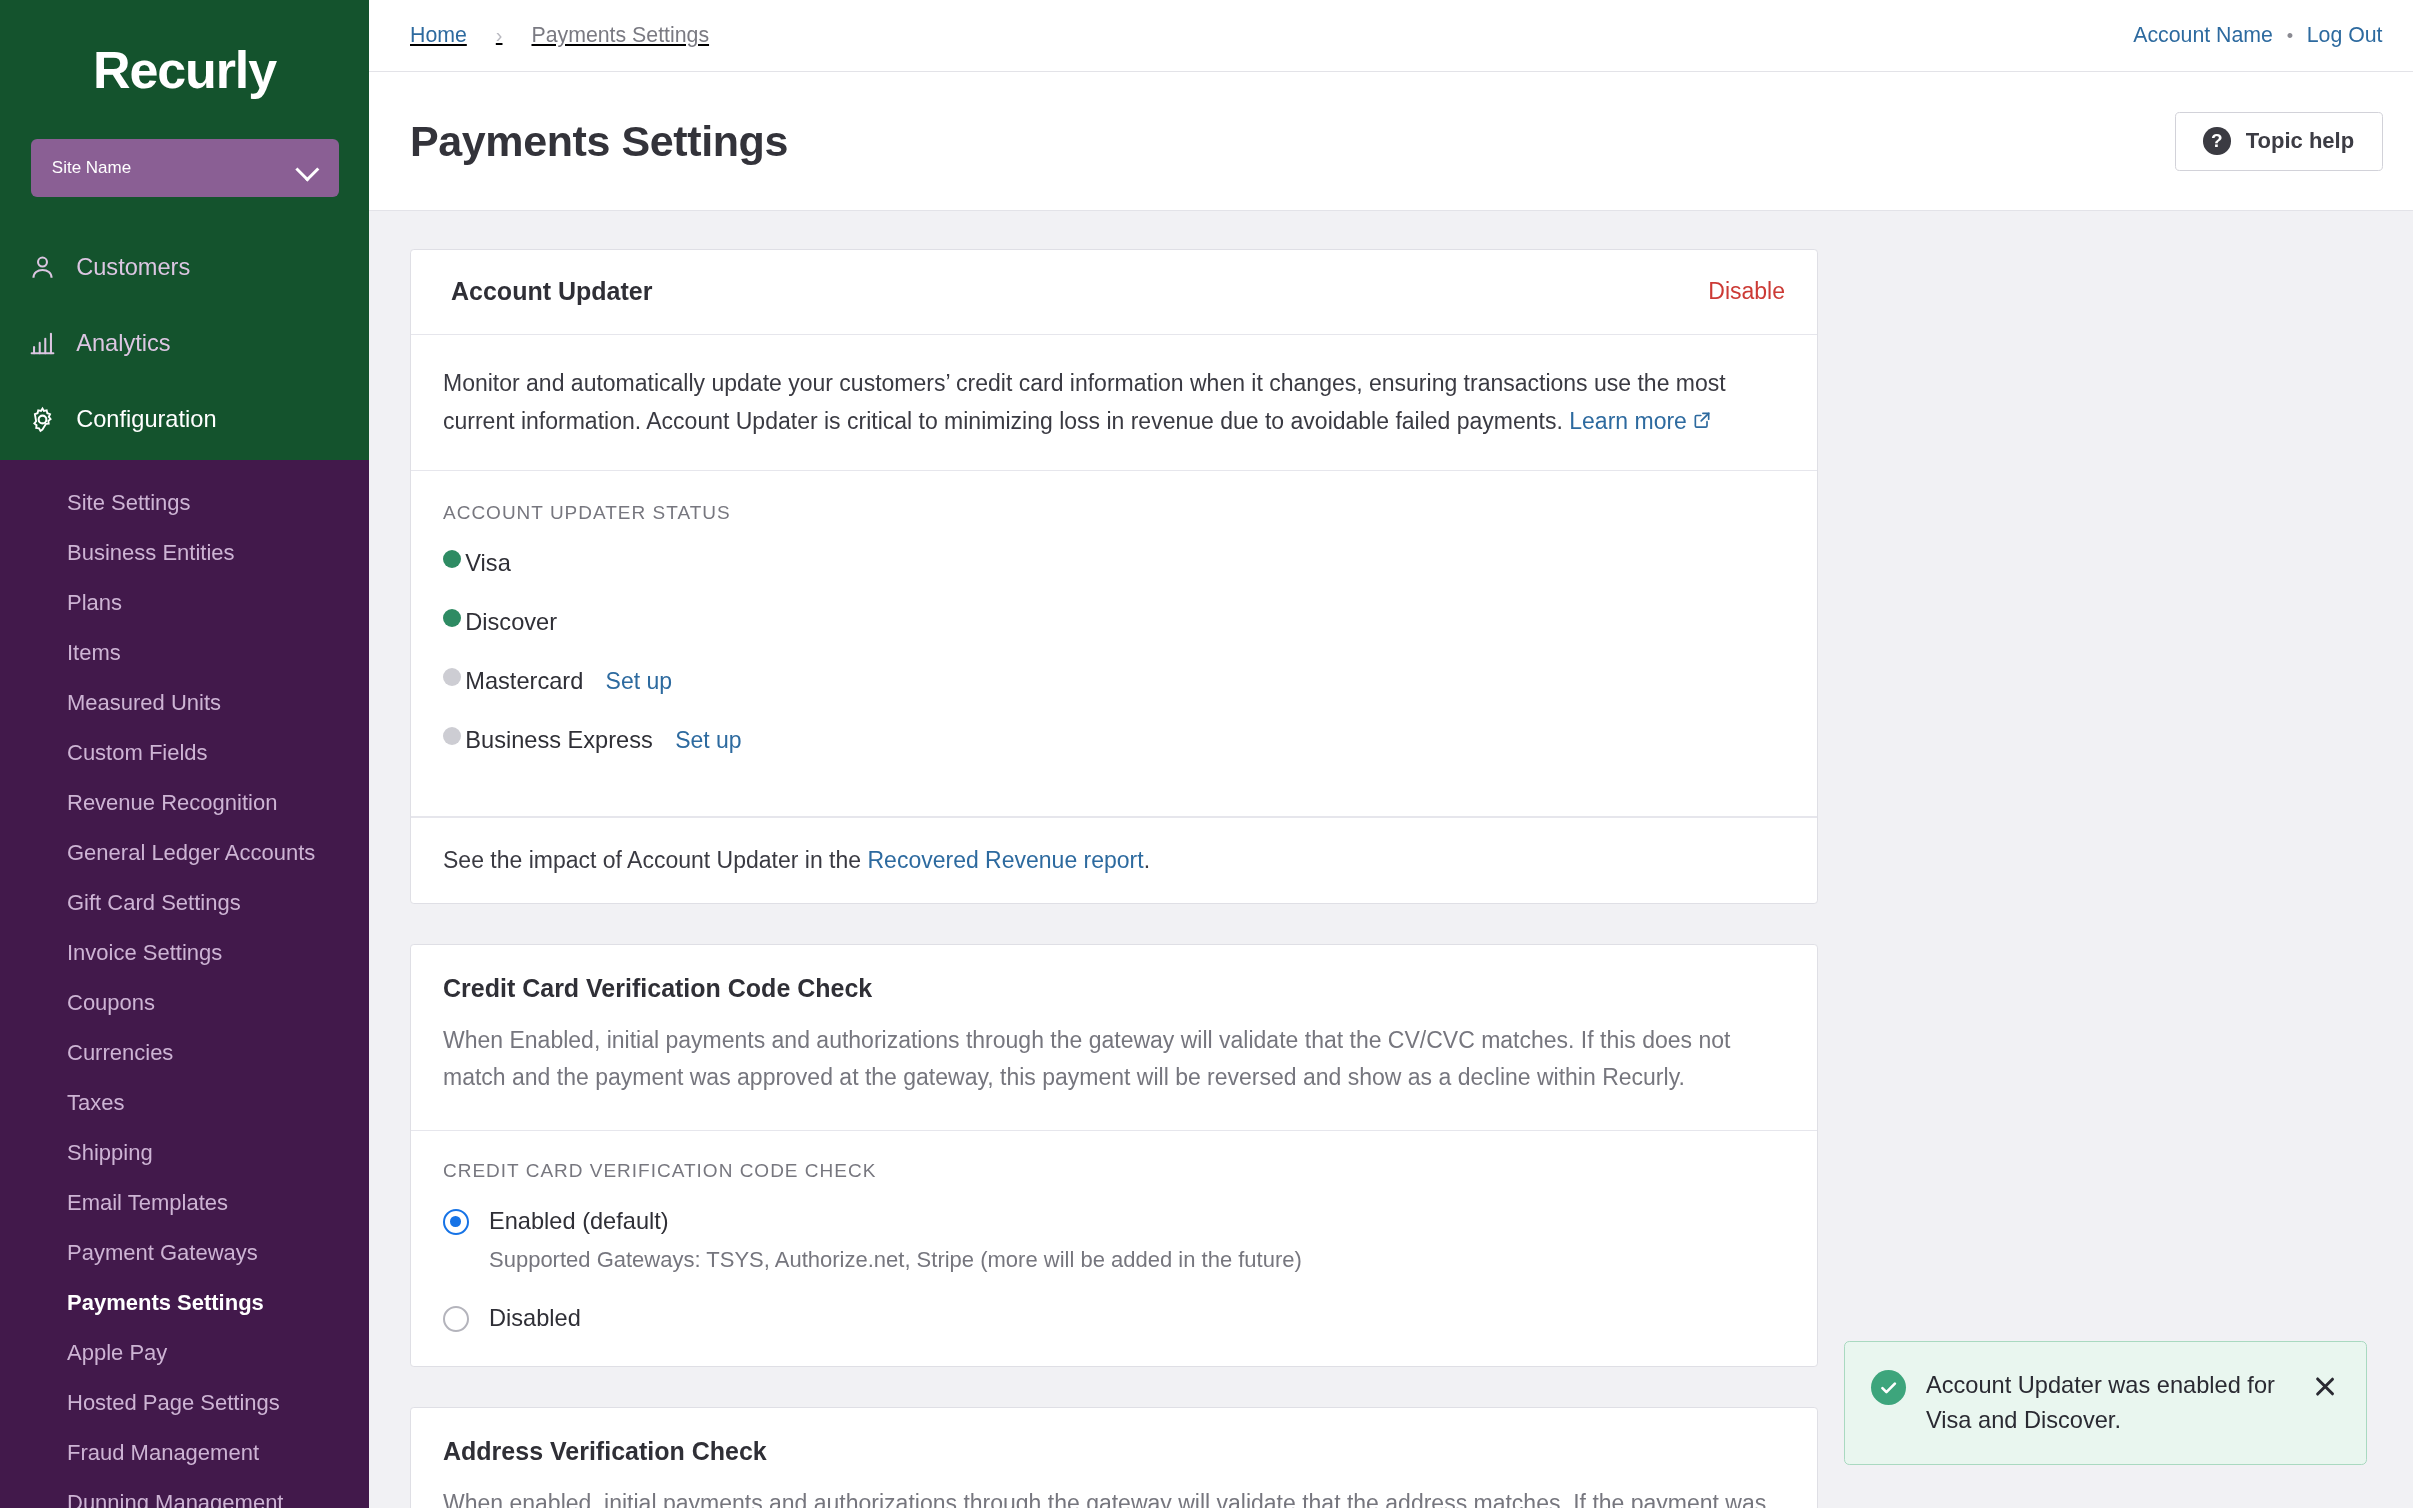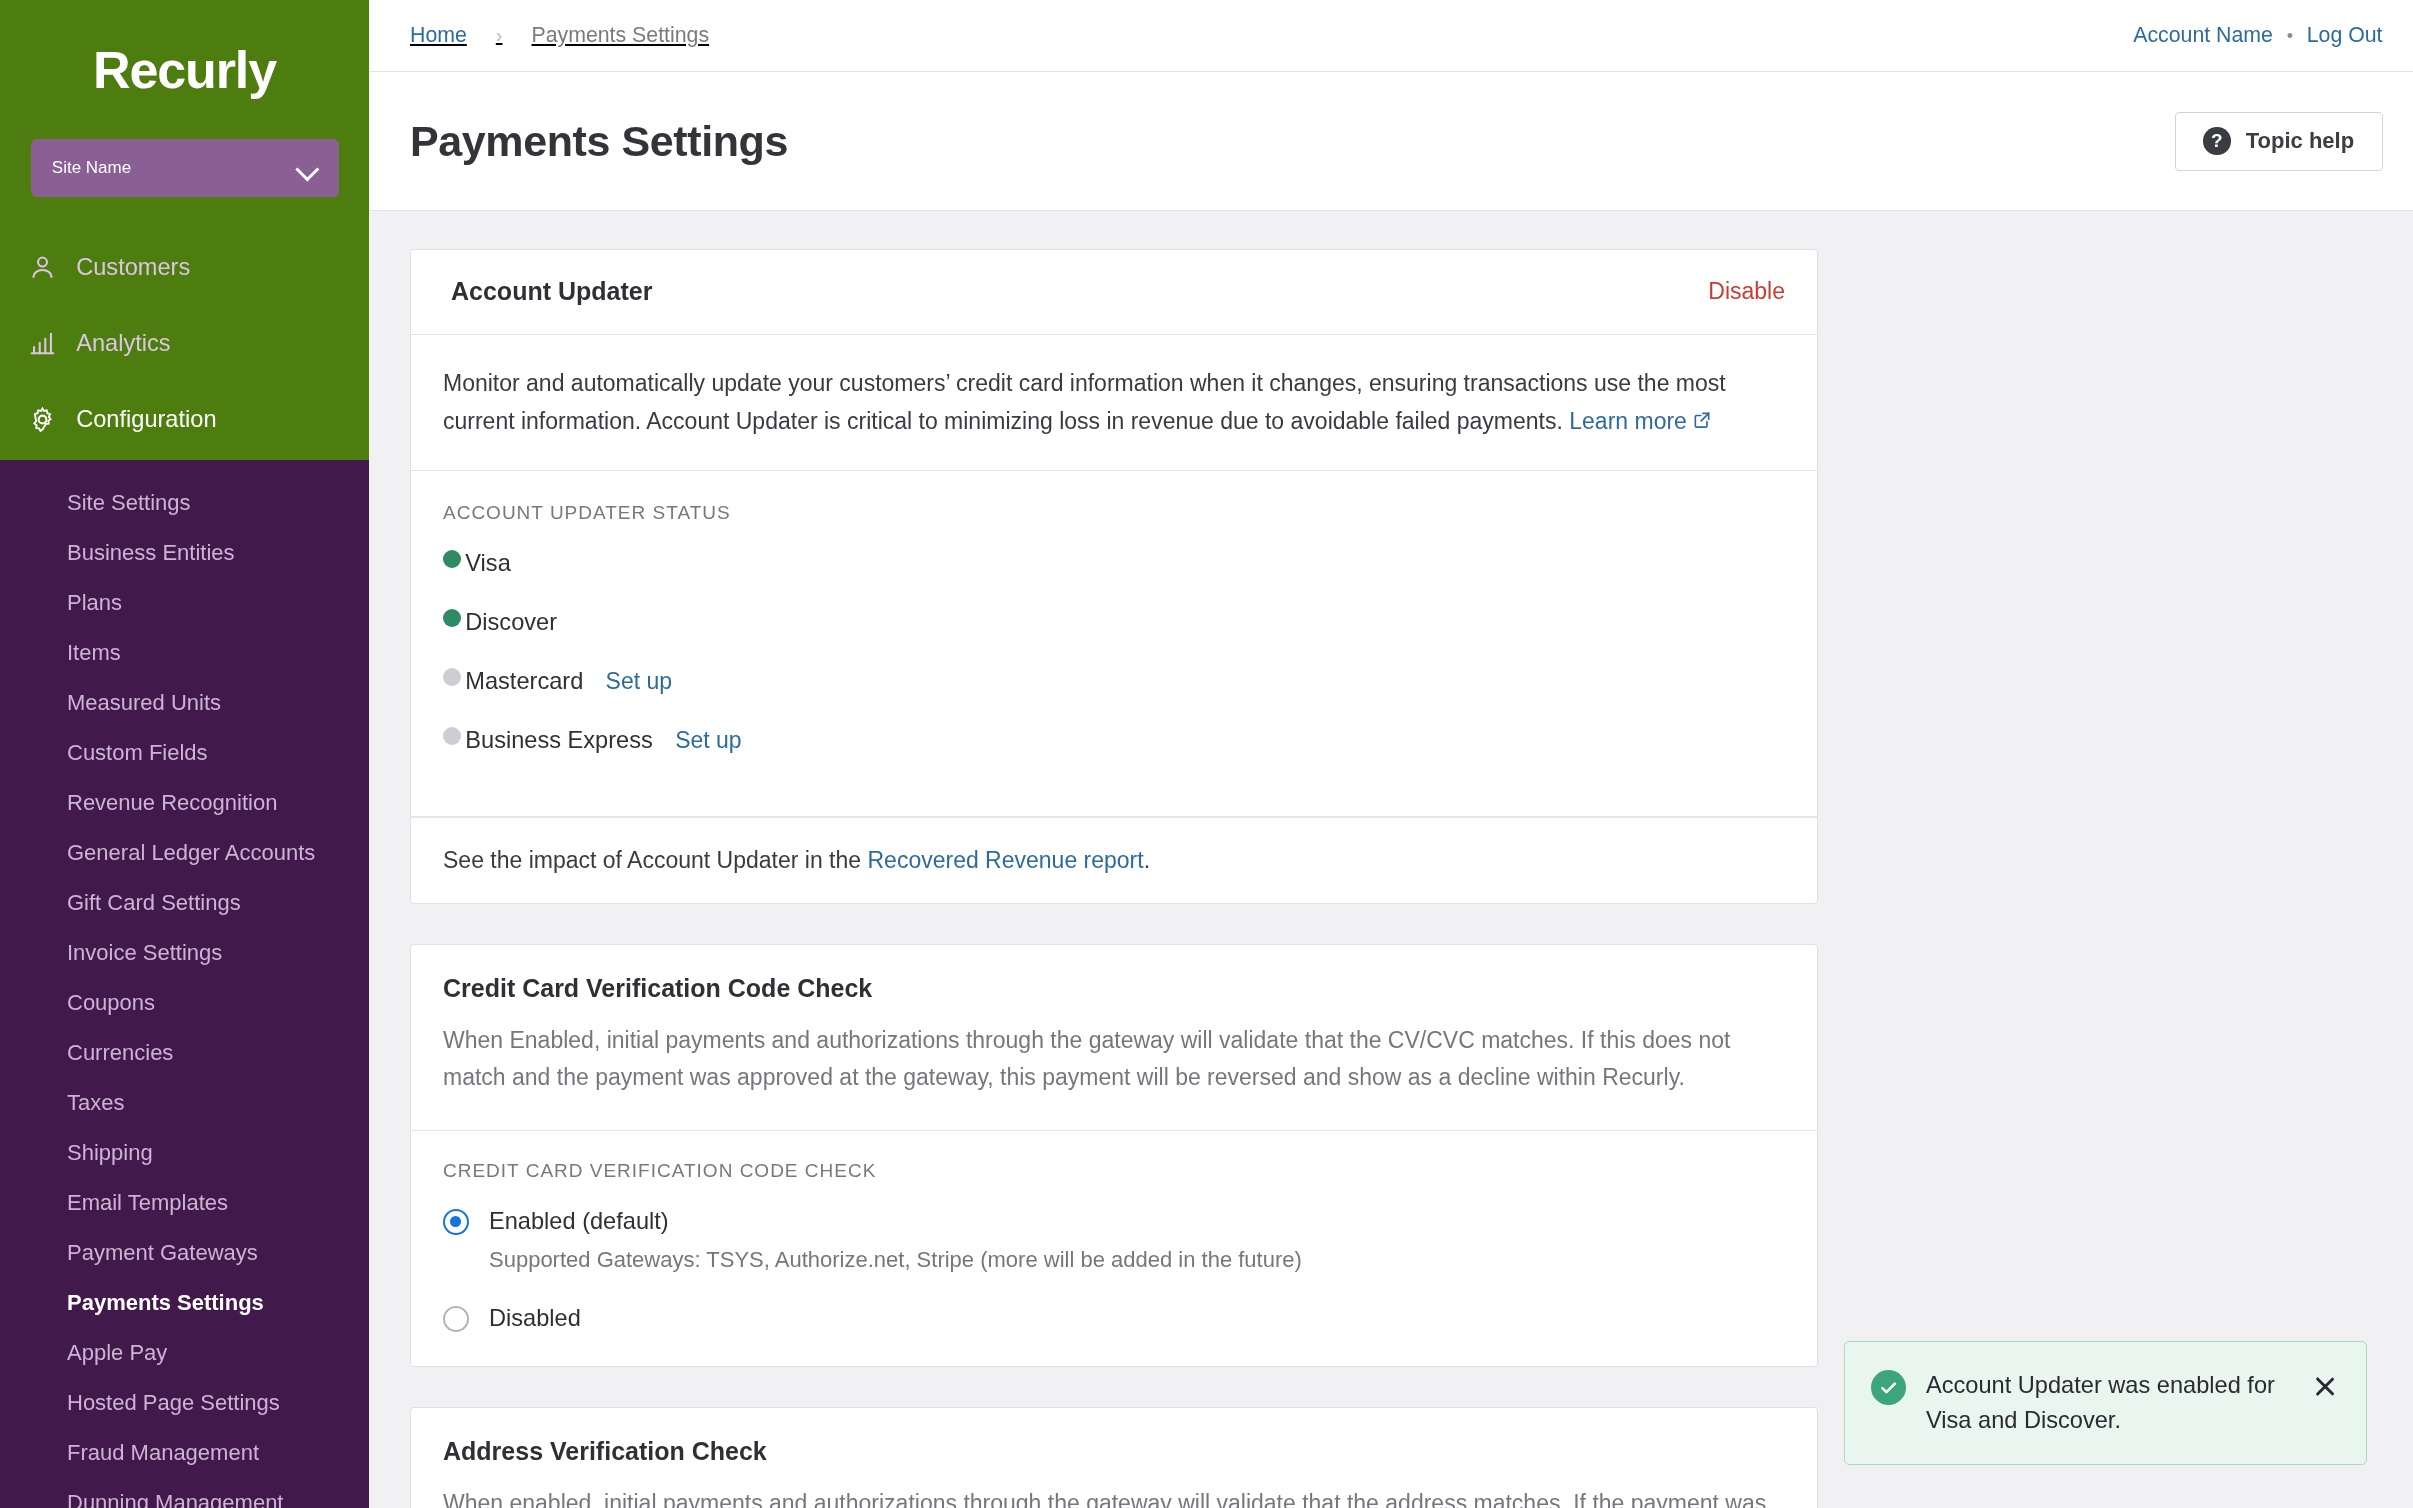--- a/index.html
+++ b/index.html
@@ -6,21 +6,21 @@
   html, body {
     width: 2413px; height: 1508px;
     font-family: "Liberation Sans", sans-serif;
     background: #ffffff; overflow: hidden;
   }
   .app { display: flex; width: 2413px; height: 1508px; }
 
   
   .sidebar {
     width: 369px; min-width: 369px; height: 1508px;
-    background: #4d7c0f; position: relative; overflow: hidden;
+    background: #14532d; position: relative; overflow: hidden;
   }
   .logo-wrap {
     height: 139px; display: flex; align-items: center; justify-content: center;
   }
   .logo {
     color: #ffffff; font-size: 52px; font-weight: 700; letter-spacing: -1.1px;
     position: relative;
   }
   .site-select {
     margin: 0 30.5px; height: 58px; background: #8a5f94; border-radius: 6.1px;

